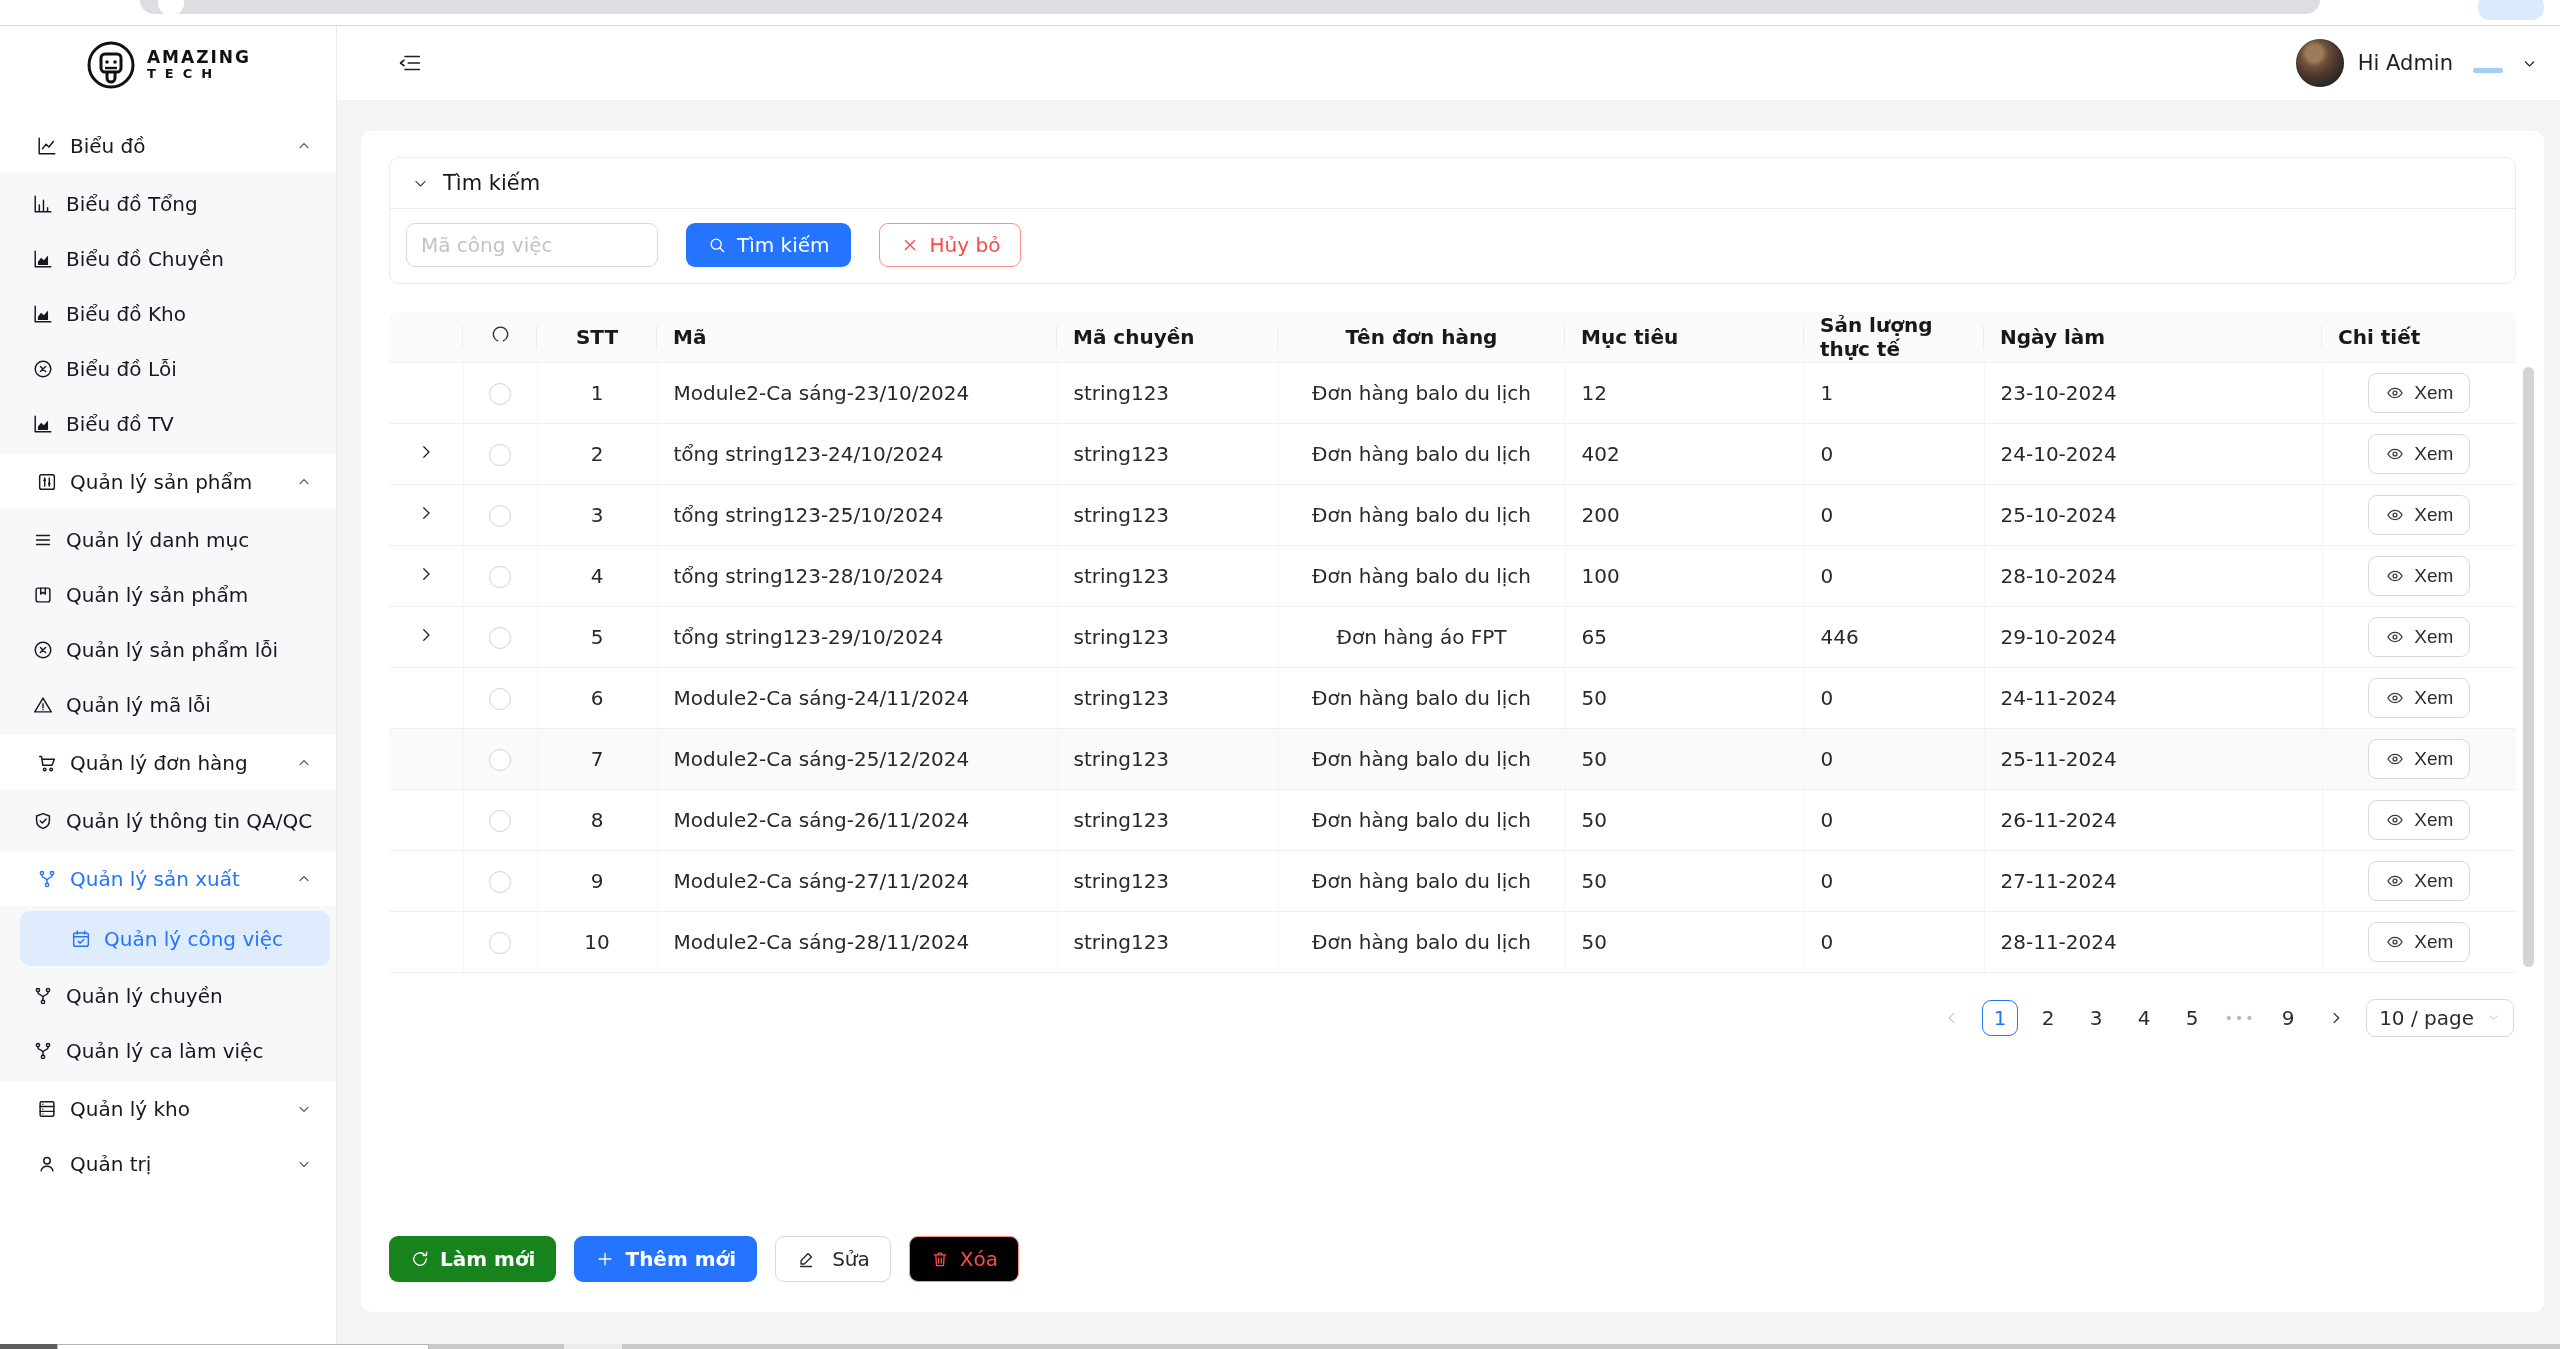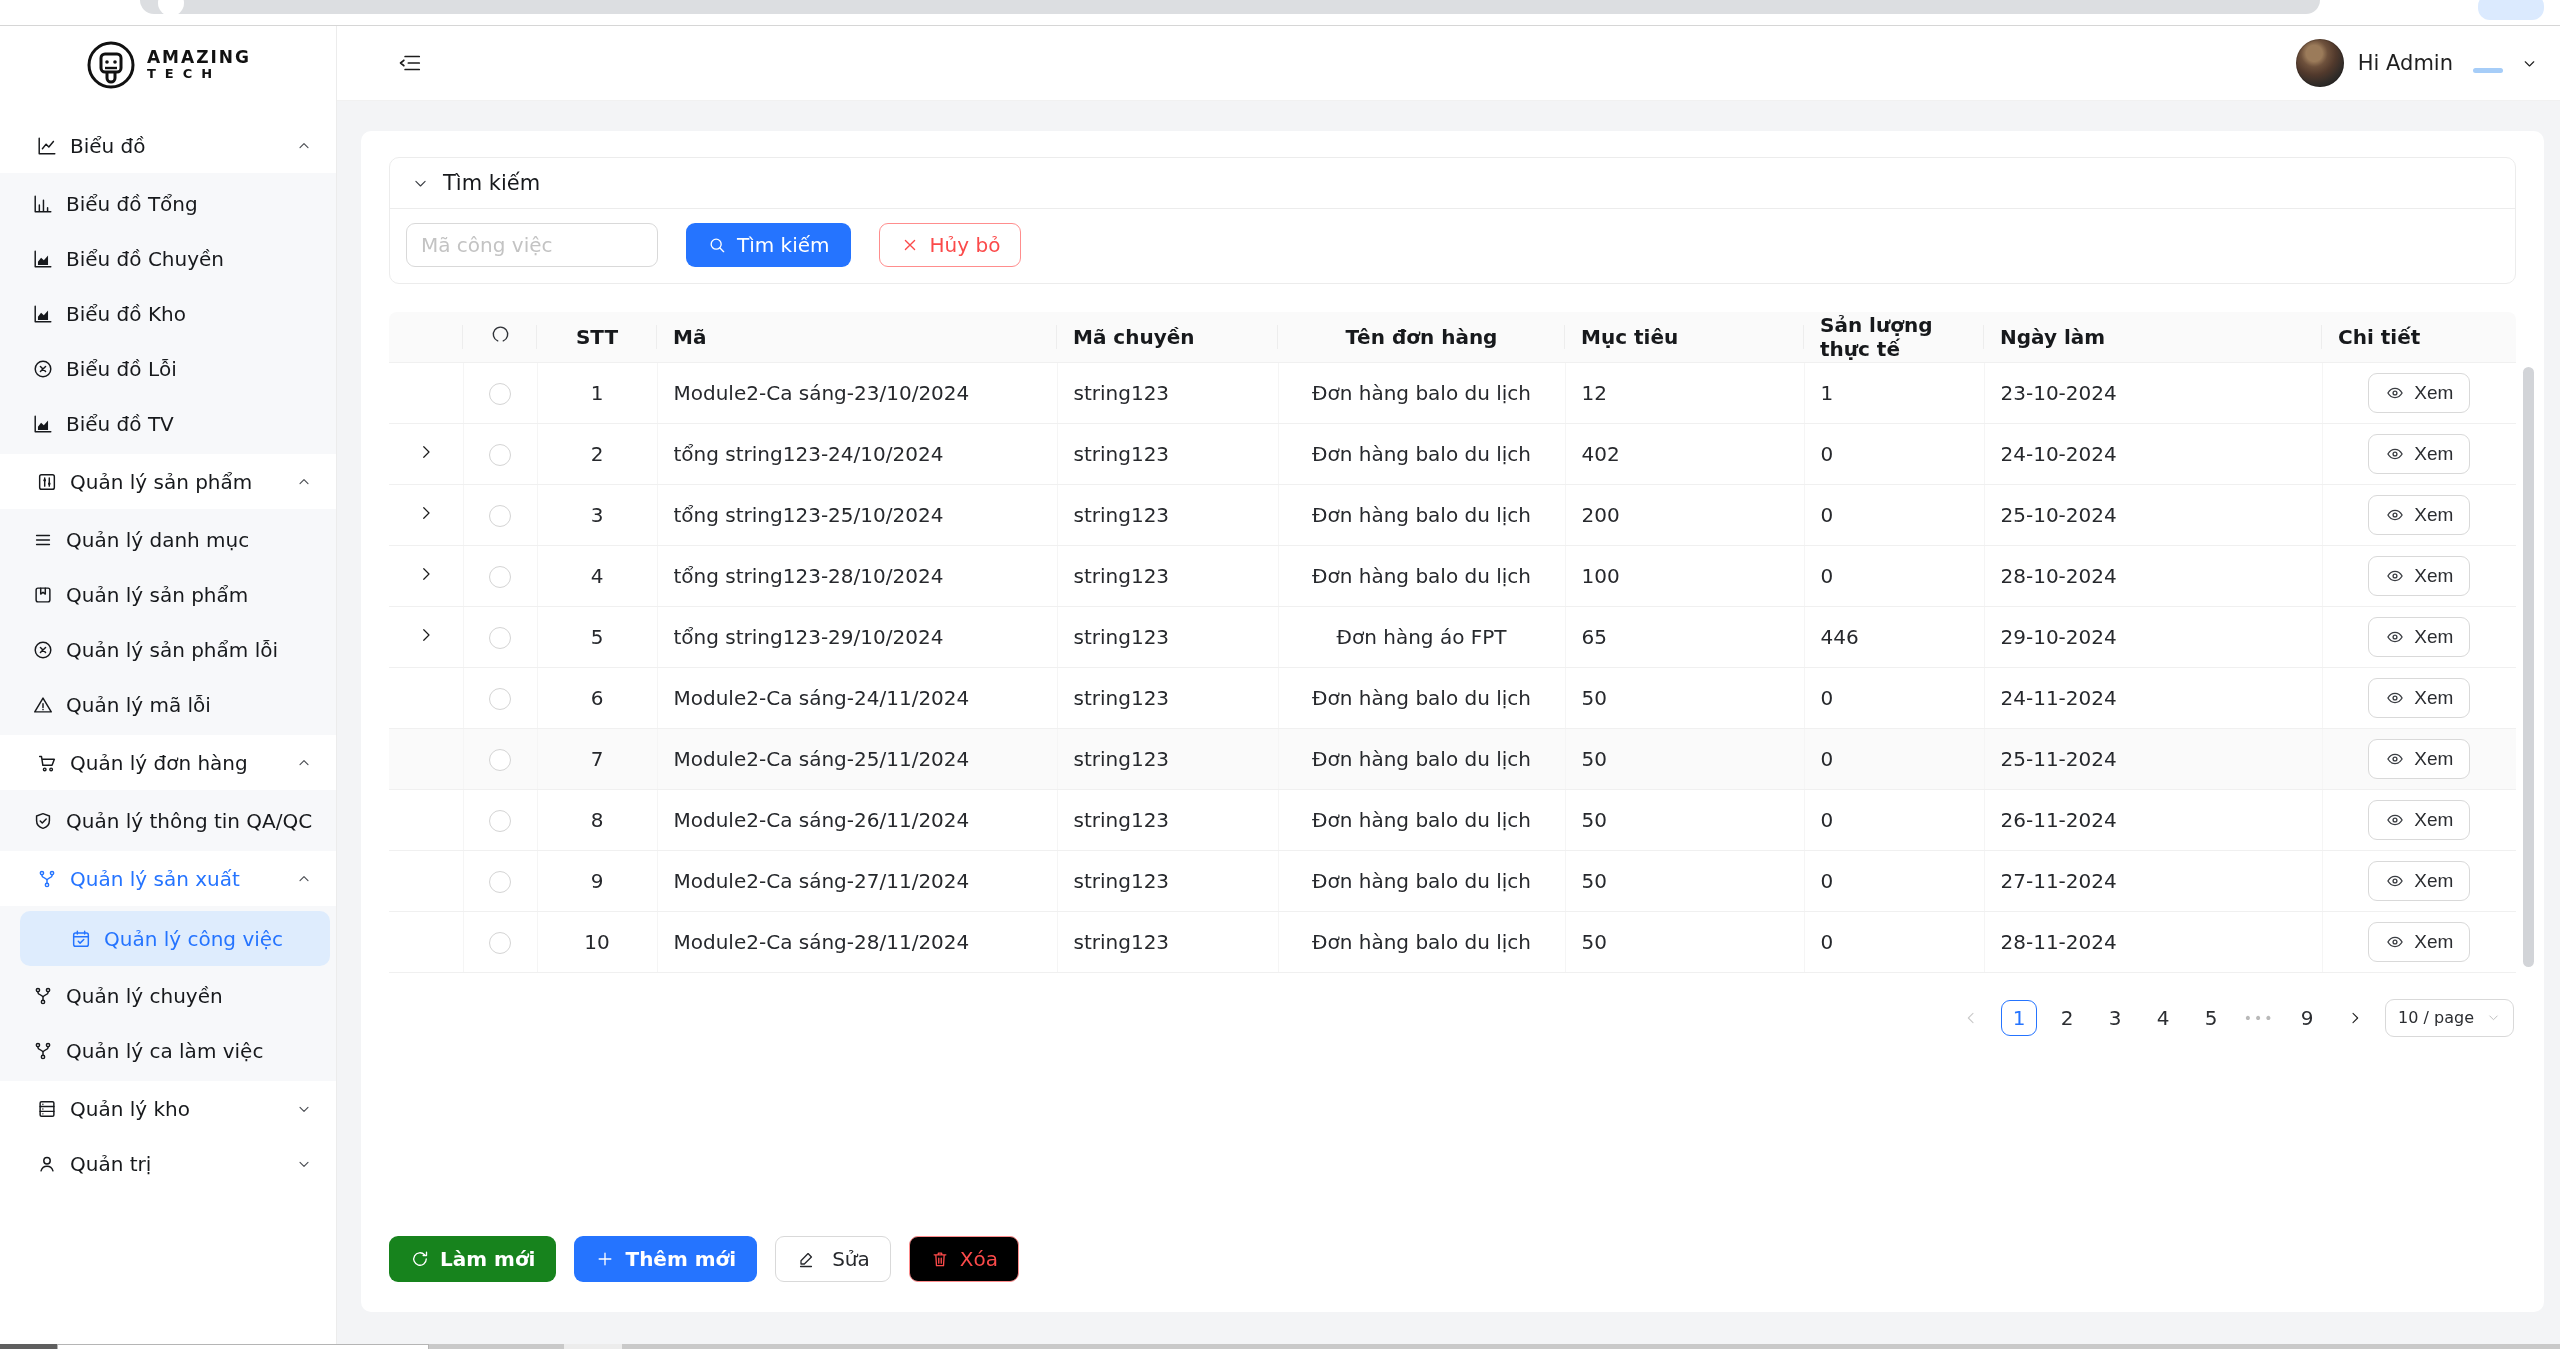--- a/index.html
+++ b/index.html
@@ -92,21 +92,21 @@
   .tbl-scrollbar { position:absolute; right:-18px; top:55px; bottom:6px; width:11px; border-radius:6px; background:#d2d4d8; cursor:pointer; }
 
   
   .pager { margin-top:26px; display:flex; justify-content:flex-end; align-items:center; gap:12px; flex:0 0 auto; padding-right:2px; }
   .pg-btn { min-width:36px; height:36px; display:inline-flex; align-items:center; justify-content:center; border-radius:9px; font-size:20px; color:#2b2d31; cursor:pointer; }
   .pg-btn .ic { width:16px; height:16px; }
   .pg-prev { color:#c9c9c9; }
   .pg-next { color:#1f1f1f; }
   .pg-page.active { border:1px solid #2574ff; color:#2574ff; background:#fff; }
   .pg-ellipsis { color:#b9b9b9; letter-spacing:2px; font-size:14px; cursor:pointer; }
-  .pg-size { height:38px; border:1px solid #d9d9d9; border-radius:9px; display:inline-flex; align-items:center; gap:12px; padding:0 12px; font-size:16px; color:#2b2d31; background:#fff; cursor:pointer; }
+  .pg-size { height:38px; border:1px solid #d9d9d9; border-radius:9px; display:inline-flex; align-items:center; gap:12px; padding:0 12px; font-size:20px; color:#2b2d31; background:#fff; cursor:pointer; }
   .pg-size .chev { color:#bfbfbf; }
   .pg-size .ic { width:15px; height:15px; }
 
   
   .spacer { flex:1 1 auto; }
   .actions { display:flex; gap:18px; flex:0 0 auto; }
   .btn-success { background:#17831d; color:#fff; font-weight:600; }
   .btn-add { background:#2574ff; color:#fff; font-weight:600; }
   .btn-plain { background:#fff; color:#26282c; border-color:#d9d9d9;gap:16px; }
   .btn-del { background:#000000; color:#fb4a4a; border-color:#ff8d8d; }
@@ -626,21 +626,21 @@
                     </button></td>
               </tr>
               <tr class="hl">
                 <td class="cell-c"><span class="expander" style="visibility: hidden;">
                       <svg class="ic" viewBox="0 0 24 24">
                         <path d="M9 5l7 7-7 7" stroke-width="2"></path>
                       </svg>
                     </span></td>
                 <td class="cell-c"><span class="radio"></span></td>
                 <td class="cell-c">7</td>
-                <td>Module2-Ca sáng-25/11/2024</td>
+                <td>Module2-Ca sáng-25/12/2024</td>
                 <td>string123</td>
                 <td class="cell-c">Đơn hàng balo du lịch</td>
                 <td>50</td>
                 <td>0</td>
                 <td>25-11-2024</td>
                 <td class="cell-c"><button class="view-btn">
                       <span>
                         <svg class="ic" viewBox="0 0 24 24">
                           <path d="M3.5 12s3.2-5.5 8.5-5.5S20.5 12 20.5 12s-3.2 5.5-8.5 5.5S3.5 12 3.5 12z"></path>
                           <circle cx="12" cy="12" r="2.3"></circle>

